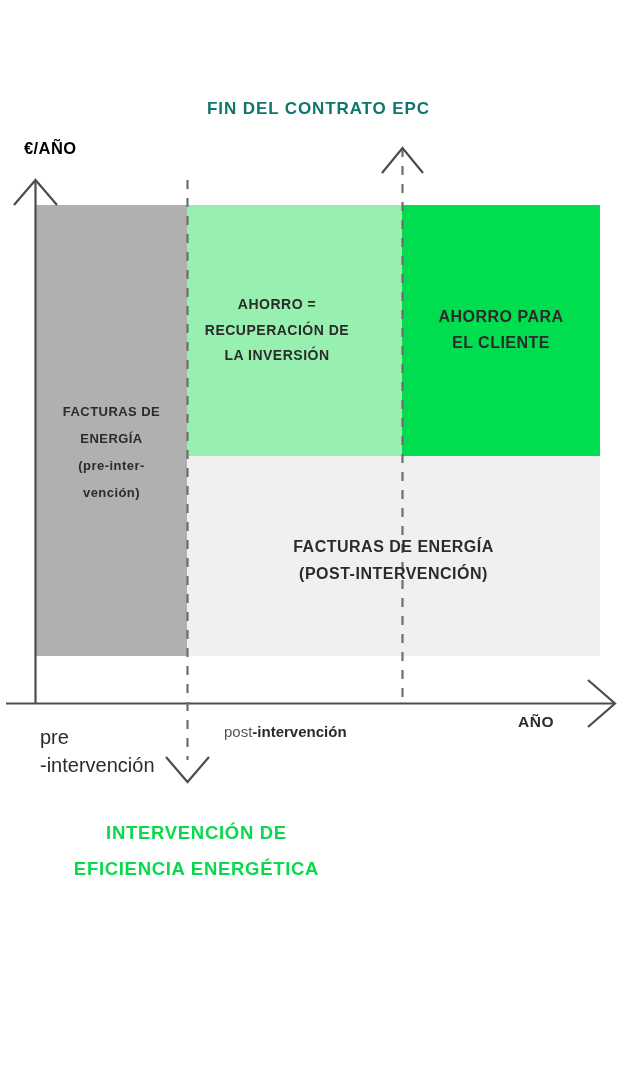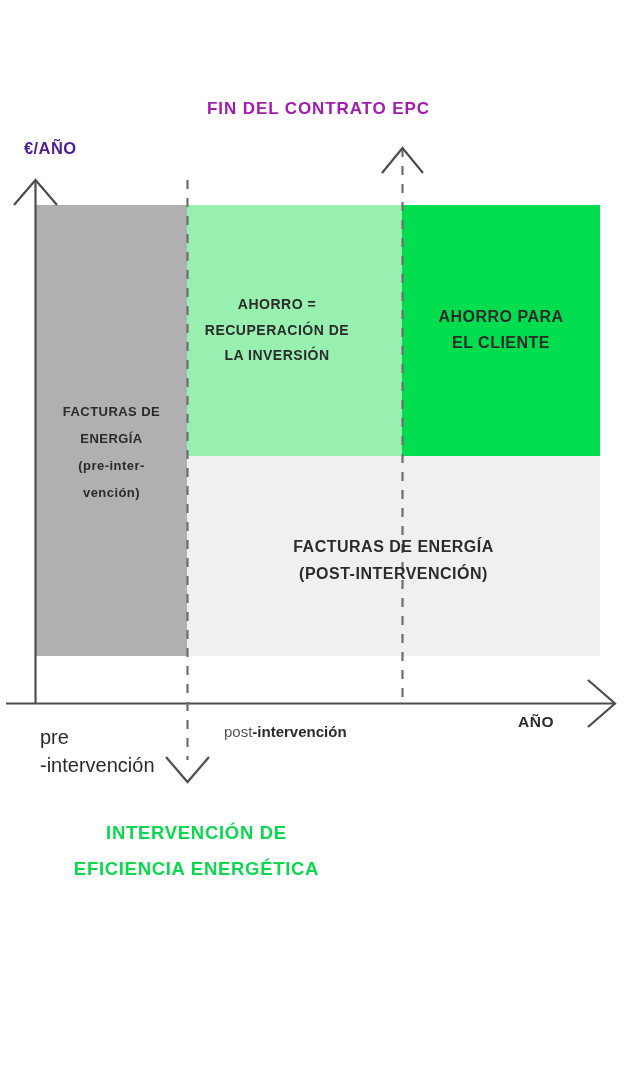--- a/index.html
+++ b/index.html
@@ -25,21 +25,21 @@
   
   .title-top {
     position: absolute;
     left: 0;
     top: 99px;
     width: 637px;
     text-align: center;
     font-size: 17px;
     font-weight: bold;
     letter-spacing: 0.9px;
-    color: #a21caf;
+    color: #0f766e;
     white-space: nowrap;
   }
   .title-bottom {
     position: absolute;
     left: 0;
     top: 815px;
     width: 393px;
     text-align: center;
     font-size: 18.5px;
     font-weight: bold;
@@ -50,21 +50,21 @@
   .title-bottom span { display: block; }
 
   
   .axis-label-y {
     position: absolute;
     left: 24px;
     top: 139px;
     font-size: 16.5px;
     font-weight: bold;
     letter-spacing: 0.4px;
-    color: #4c1d95;
+    color: #000000;
   }
   .axis-label-x {
     position: absolute;
     left: 518px;
     top: 713px;
     font-size: 15.5px;
     font-weight: bold;
     letter-spacing: 0.6px;
     color: #2b2b2b;
   }

